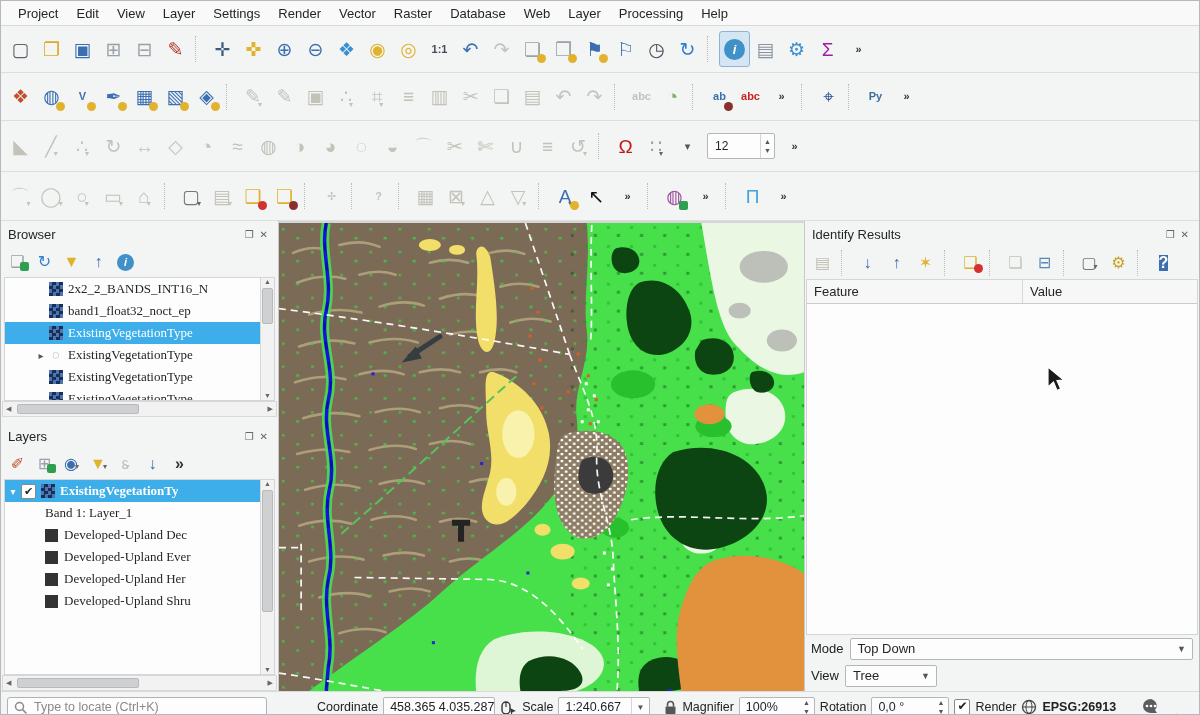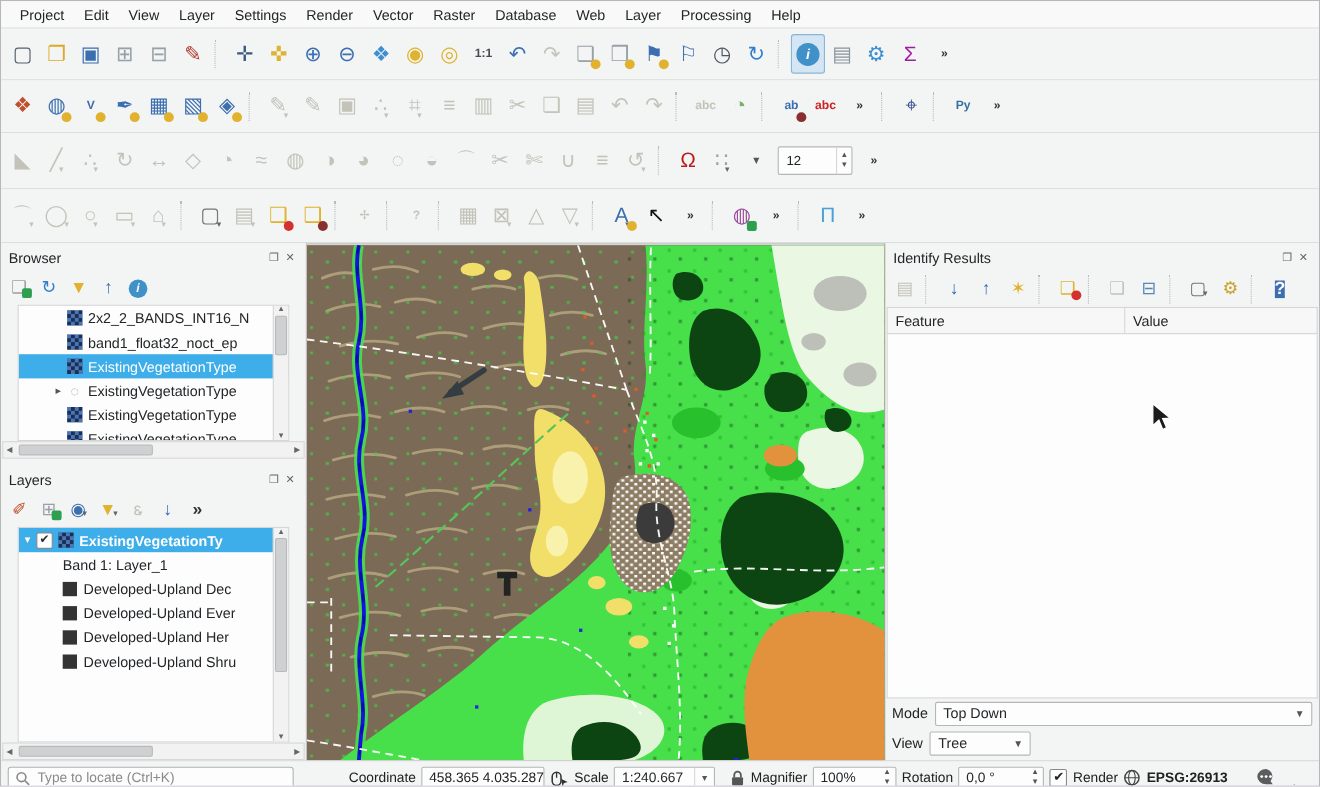--- a/index.html
+++ b/index.html
@@ -35,21 +35,21 @@
   
   .content{display:flex;height:470px;}
   .leftdock{width:278px;display:flex;flex-direction:column;background:#f3f4f4;border-right:1px solid #c8c9ca;box-sizing:border-box;}
   .panel-title{height:26px;display:flex;align-items:center;padding:0 7px;font-size:13px;flex:0 0 auto;}
   .panel-title .tspacer{flex:1;}
   .dockbtn{font-size:10px;color:#666;padding:0 3px;}
   .panel-tools{height:30px;display:flex;align-items:center;padding:0 3px;flex:0 0 auto;}
   .panel-tools .tbtn{width:27px;height:26px;}
   .panel-tools .tbtn .g{font-size:16px;}
   .panel-tools .g.round{width:17px;height:17px;font-size:11px;}
-  .tree{position:relative;background:#fdfdfd;border:1px solid #d4d5d6;margin:0 15px;flex:1;overflow:hidden;font-size:13px;}
+  .tree{position:relative;background:#fdfdfd;border:1px solid #d4d5d6;margin:0 3px;flex:1;overflow:hidden;font-size:13px;font-family:Liberation Serif, serif;}
   .trow{height:22px;display:flex;align-items:center;white-space:nowrap;overflow:hidden;}
   .trow.sel{background:#3daee9;color:#fff;}
   .ex{width:16px;text-align:center;font-size:10px;color:#555;flex:0 0 auto;}
   .trow.sel .ex{color:#fff;}
   .browser .trow{padding-left:28px;}
   .ric{width:14px;height:14px;flex:0 0 auto;margin-right:5px;
        background:conic-gradient(#1c2f52 25%,#4a76b8 0 50%,#1c2f52 0 75%,#4a76b8 0);background-size:7px 7px;}
   .vic{width:14px;text-align:center;color:#888;margin-right:5px;flex:0 0 auto;}
   .tlabel{overflow:hidden;text-overflow:clip;}
   .cb{width:13px;height:13px;background:#fff;border:1px solid #8a8a8a;border-radius:2px;font-size:11px;line-height:12px;

